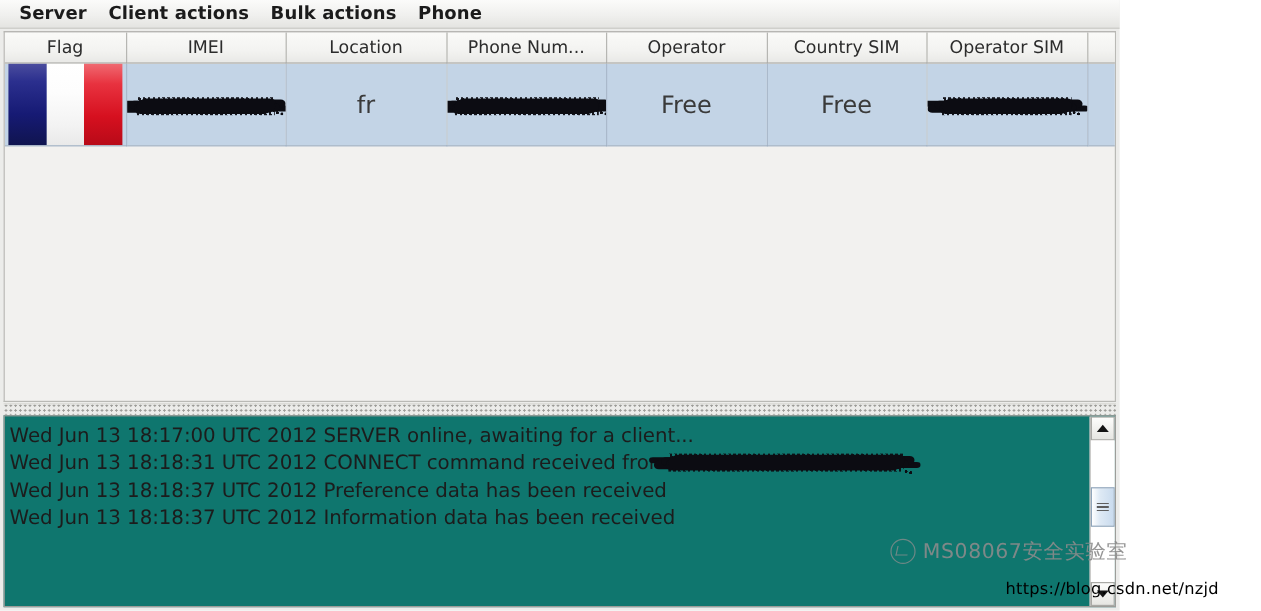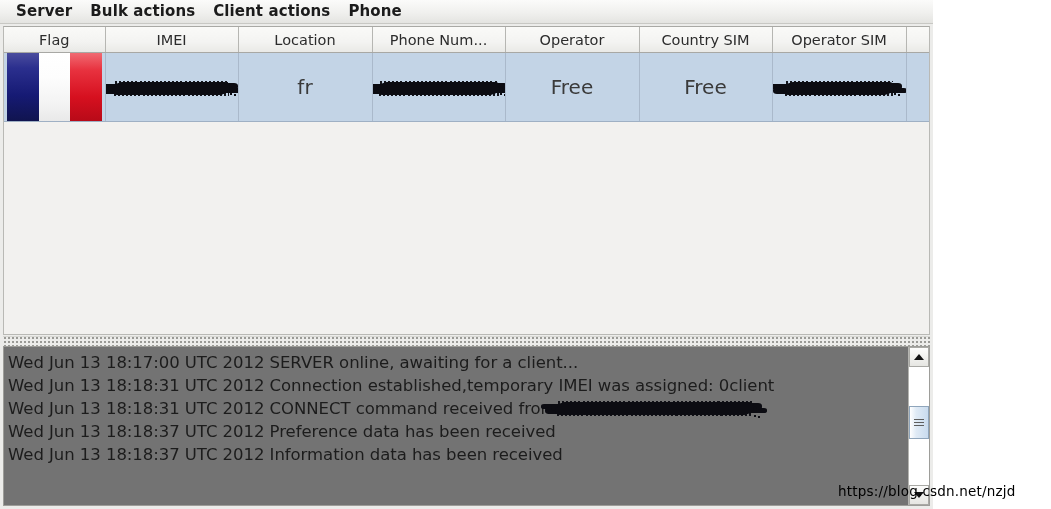--- a/index.html
+++ b/index.html
@@ -177,21 +177,21 @@
     background-position: 0 3px;
     border-top: 1px solid #d8d8d4;
     cursor: row-resize;
   }
 
   
   .log-panel {
     flex: 1 1 auto;
     margin: 0 3px 3px 3px;
     border: 1px solid #9d9d99;
-    background: #737373;
+    background: #0f766e;
     display: flex;
     overflow: hidden;
     position: relative;
   }
   .log-view {
     flex: 1 1 auto;
     padding: 4px 0 0 4px;
     overflow: hidden;
     position: relative;
   }
@@ -300,22 +300,22 @@
     pointer-events: none;
   }
 </style>
 </head>
 <body>
 
 <div id="app">
 
   <div class="menubar">
     <div class="menu-item">Server</div>
+    <div class="menu-item">Client actions</div>
     <div class="menu-item">Bulk actions</div>
-    <div class="menu-item">Client actions</div>
     <div class="menu-item">Phone</div>
   </div>
 
   <div class="table-panel">
     <table class="grid">
       <colgroup>
         <col style="width:101px">
         <col style="width:133px">
         <col style="width:134px">
         <col style="width:133px">
@@ -361,36 +361,39 @@
         </tr>
       </tbody>
     </table>
   </div>
 
   <div class="splitter"></div>
 
   <div class="log-panel">
     <div class="log-view">
       <div class="log-line">Wed Jun 13 18:17:00 UTC 2012 SERVER online, awaiting for a client...</div>
-      <div class="log-line">Wed Jun 13 18:18:31 UTC 2012 Connection established,temporary IMEI was assigned: 0client</div>
       <div class="log-line"><span>Wed Jun 13 18:18:31 UTC 2012 CONNECT command received from</span><span class="scribble sc-log"><span class="tail"></span></span></div>
       <div class="log-line">Wed Jun 13 18:18:37 UTC 2012 Preference data has been received</div>
       <div class="log-line">Wed Jun 13 18:18:37 UTC 2012 Information data has been received</div>
     </div>
 
     <div class="vscroll">
       <div class="sb-btn sb-up">
         <span class="tri"></span>
       </div>
       <div class="sb-track">
         <div class="sb-thumb">
           <span class="sb-grip"></span>
         </div>
       </div>
       <div class="sb-btn sb-down">
         <span class="tri"></span>
       </div>
     </div>
   </div>
 
+  <div class="wm-logo">
+    <span class="wm-mark"></span>
+    <span class="wm-text">MS08067安全实验室</span>
+  </div>
   <div class="wm-url">https://blog.csdn.net/nzjd</div>
 
 </div>
 
 </body></html>

